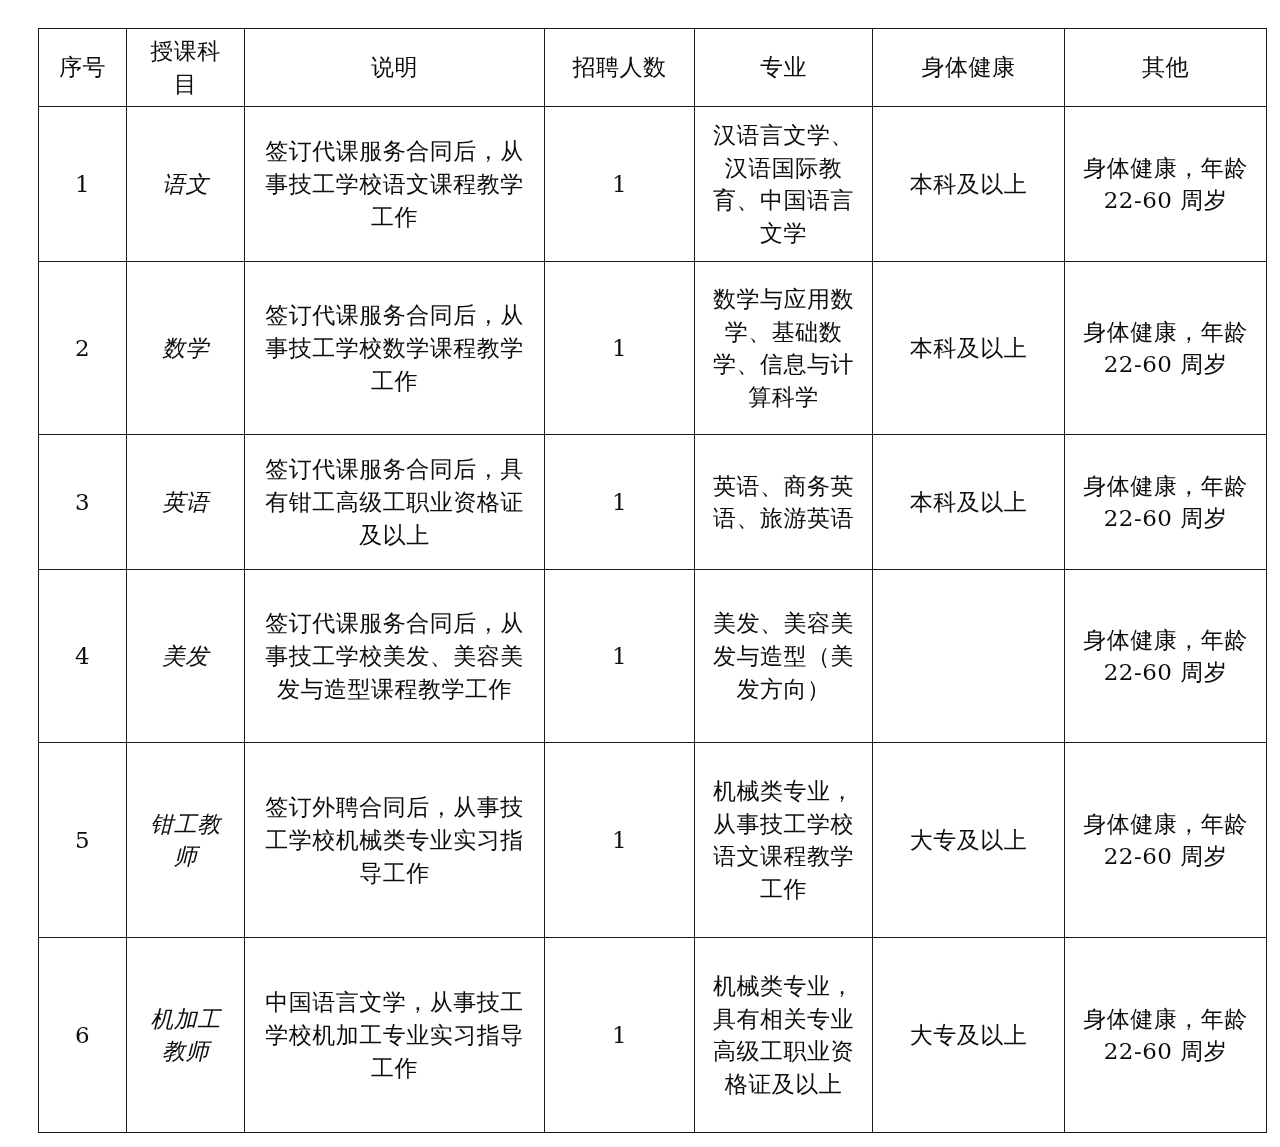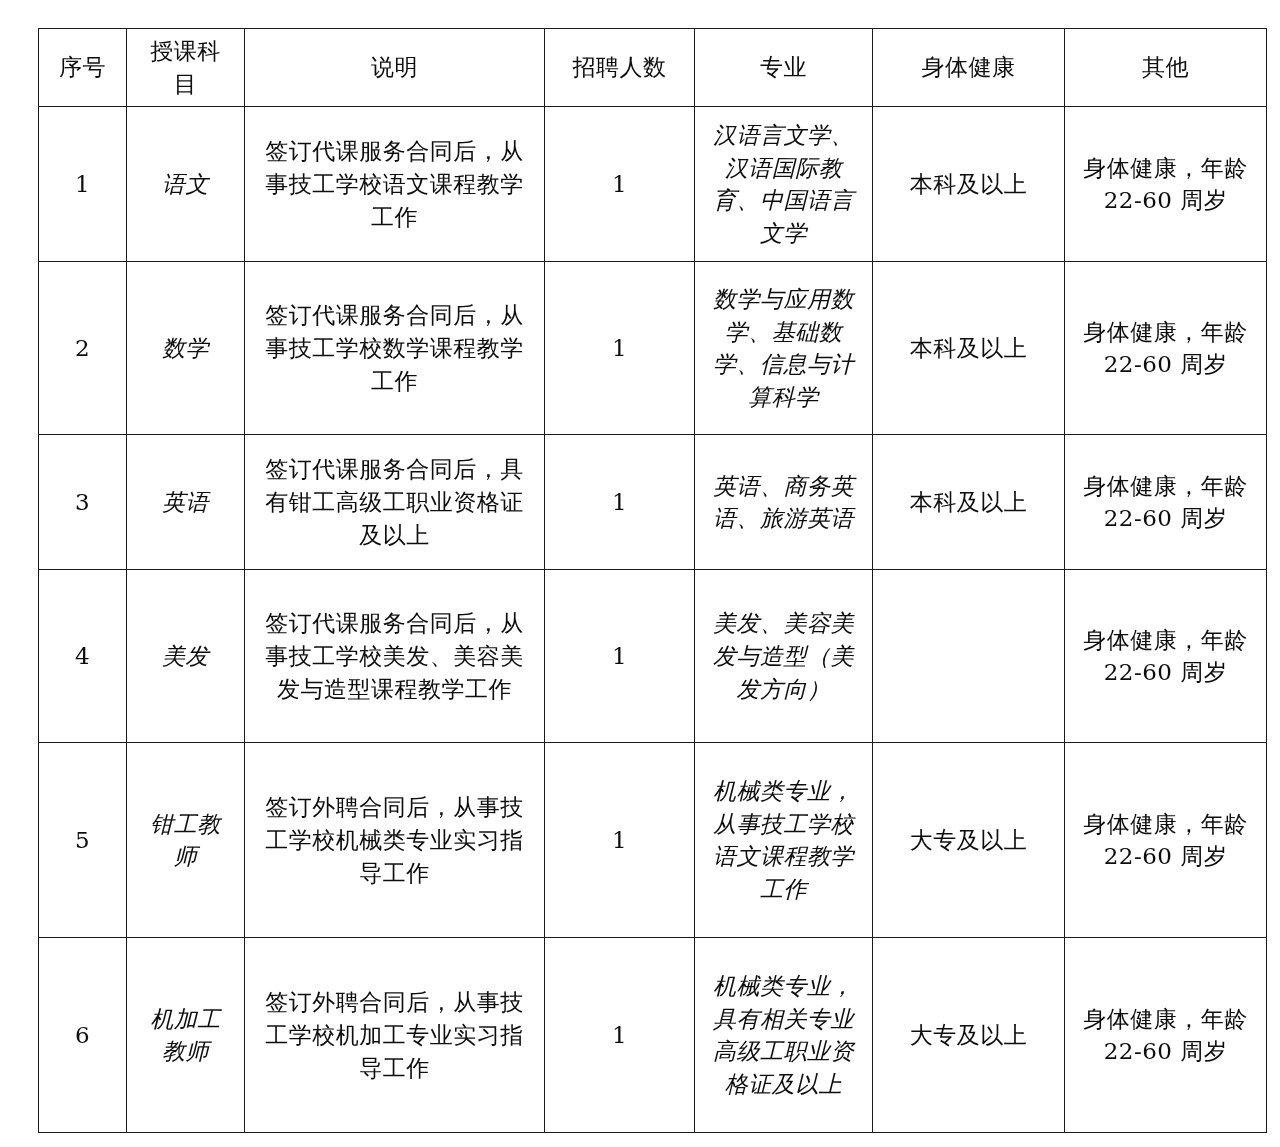--- a/index.html
+++ b/index.html
@@ -55,21 +55,20 @@
   td.cell-desc {
     text-align: center;
     padding-left: 14px;
     padding-right: 14px;
     margin-top: 31px;
   }
   td.cell-count { font-size: 23px; }
   td.cell-major {
     padding-left: 10px;
     padding-right: 10px;
-    font-style: italic;
   }
   td.cell-degree { font-size: 23px; }
   td.cell-other {
     padding-left: 12px;
     padding-right: 12px;
     text-align: left;
   }
   .row-1 td { height: 142px; }
   .row-2 td { height: 160px; }
   .row-3 td { height: 122px; }
@@ -144,21 +143,21 @@
         <td class="cell-subject">钳工教师</td>
         <td class="cell-desc">签订外聘合同后，从事技工学校机械类专业实习指导工作</td>
         <td class="cell-count">1</td>
         <td class="cell-major">机械类专业，从事技工学校语文课程教学工作</td>
         <td class="cell-degree">大专及以上</td>
         <td class="cell-other">身体健康，年龄 22-60 周岁</td>
       </tr>
       <tr class="row-6">
         <td class="cell-index">6</td>
         <td class="cell-subject">机加工教师</td>
-        <td class="cell-desc">签订外聘合同后，从事技工学校机加工专业实习指导工作</td>
+        <td class="cell-desc">中国语言文学，从事技工学校机加工专业实习指导工作</td>
         <td class="cell-count">1</td>
         <td class="cell-major">机械类专业，具有相关专业高级工职业资格证及以上</td>
         <td class="cell-degree">大专及以上</td>
         <td class="cell-other">身体健康，年龄 22-60 周岁</td>
       </tr>
     </tbody>
   </table>
 </div>
 
 </body></html>

